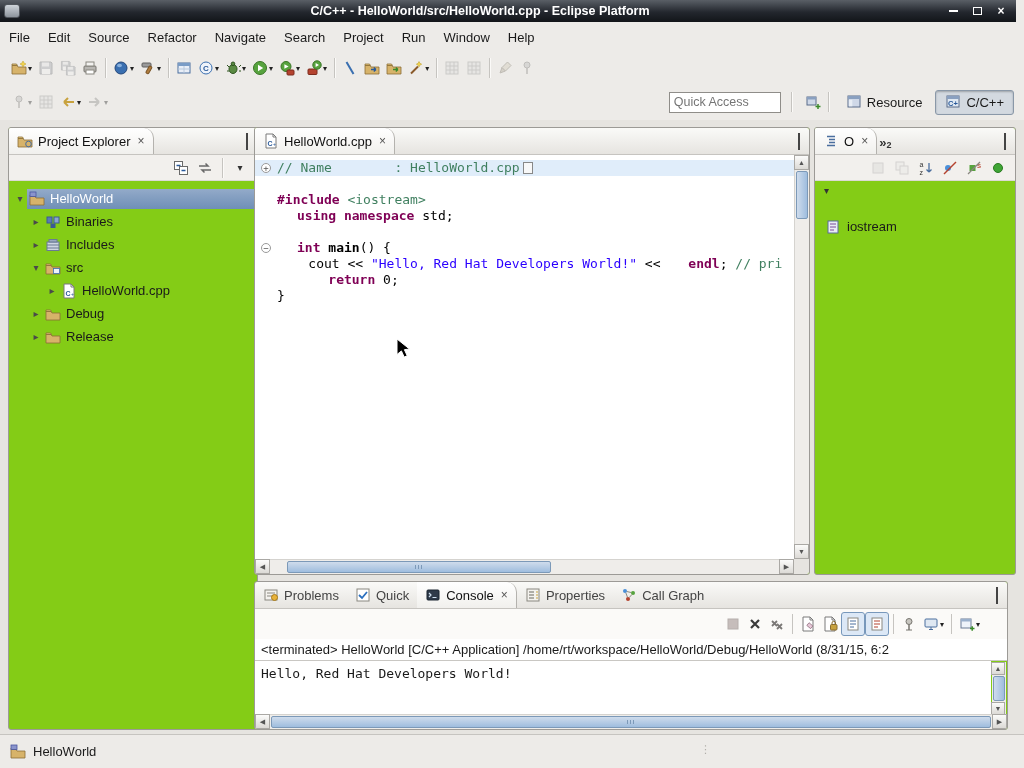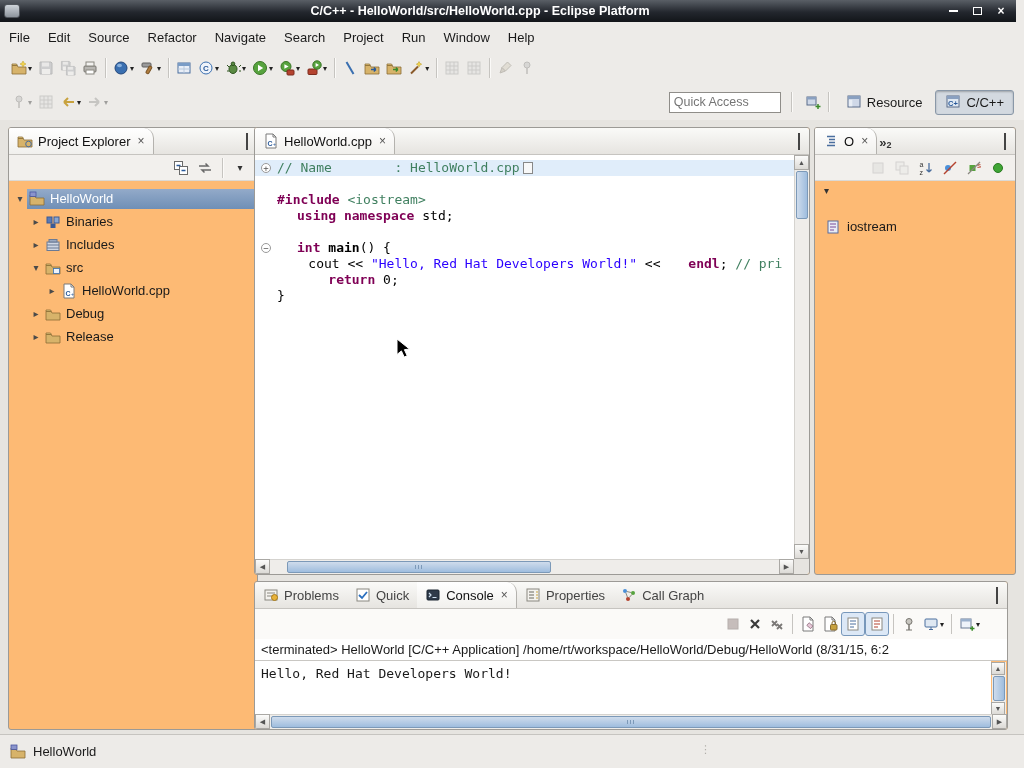--- a/index.html
+++ b/index.html
@@ -30,21 +30,21 @@
   .ic { width:16px; height:16px; display:inline-block; line-height:0; }
   .ic svg { display:block; }
   .chev { font-size:10px; color:#333; line-height:16px; display:block; text-align:center; }
   .spacer { flex:1; }
   .quick-access { width:112px; height:21px; border:1px solid #8f8d89; background:#fff; color:#8a8a8a; font-size:12.5px; padding:0 4px; font-family:"Liberation Sans",sans-serif; }
   .pbtn { display:inline-flex; align-items:center; gap:5px; height:25px; padding:0 9px; border-radius:3px; margin-left:4px; }
   .pbtn.active { background:#d3d9e0; border:1px solid #8a98a8; box-shadow:inset 0 1px 2px rgba(0,0,0,.25); }
 
   
   .workbench { position:absolute; top:120px; left:0; right:0; bottom:34px; background:#e6e4e0; }
-  .panel { position:absolute; background:#fdba74; border:1px solid #9c9a96; border-radius:3px; overflow:hidden; }
+  .panel { position:absolute; background:#84cc16; border:1px solid #9c9a96; border-radius:3px; overflow:hidden; }
   .phead { height:27px; background:linear-gradient(#fafaf8,#e6e4e0); border-bottom:1px solid #c6c4c0; display:flex; align-items:stretch; }
   .ptab { display:flex; align-items:center; gap:5px; padding:0 8px; white-space:nowrap; color:#444; }
   .ptab.active { background:linear-gradient(#ffffff,#f1f0ed); border-right:1px solid #b4b2ae; border-top-right-radius:10px; color:#111; }
   .tab-close { color:#555; font-size:12px; margin-left:2px; }
   .phead-btns { margin-left:auto; display:flex; align-items:center; gap:10px; padding-right:9px; color:#333; }
   .mini-bar { width:9px; height:2px; background:#444; }
   .mini-box { width:9px; height:8px; border:1px solid #444; }
   .vtoolbar { height:26px; background:#f2f0ed; border-bottom:1px solid #dbd9d5; display:flex; align-items:center; justify-content:flex-end; padding-right:6px; gap:2px; }
   .overflow-ind { display:flex; align-items:flex-end; padding:0 4px 4px 2px; color:#333; font-weight:bold; }
   .overflow-ind sub { font-size:9px; }

